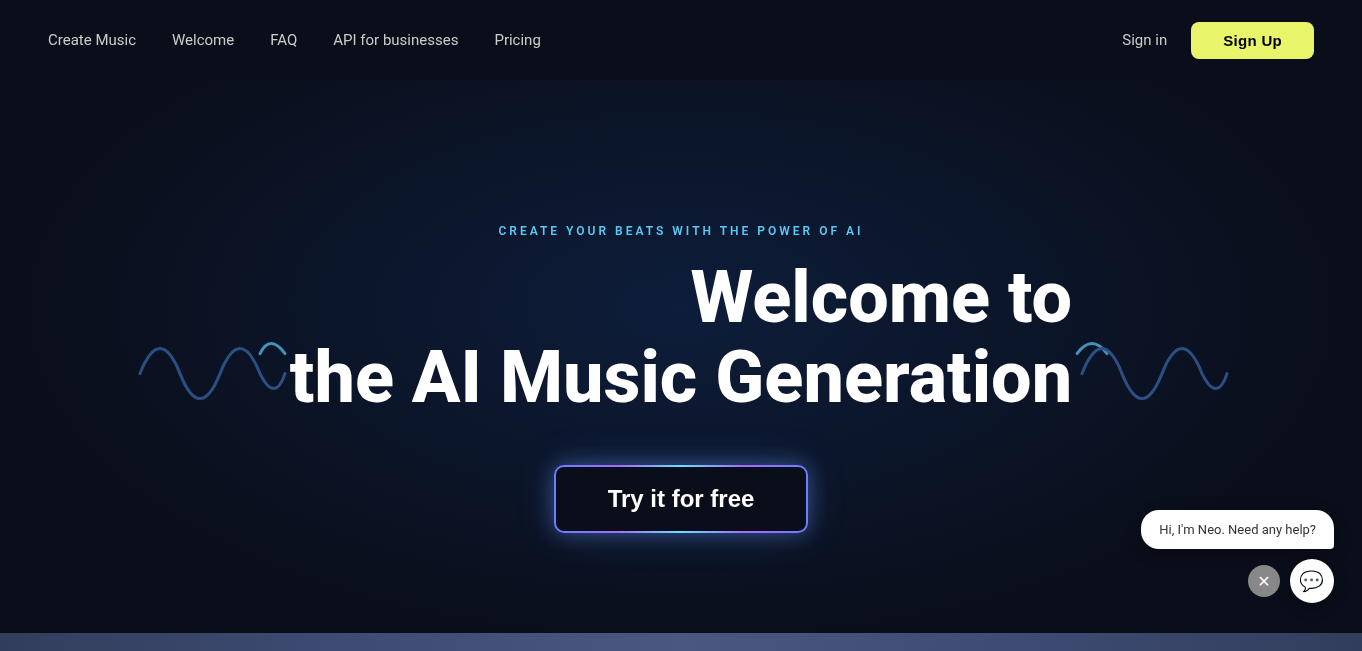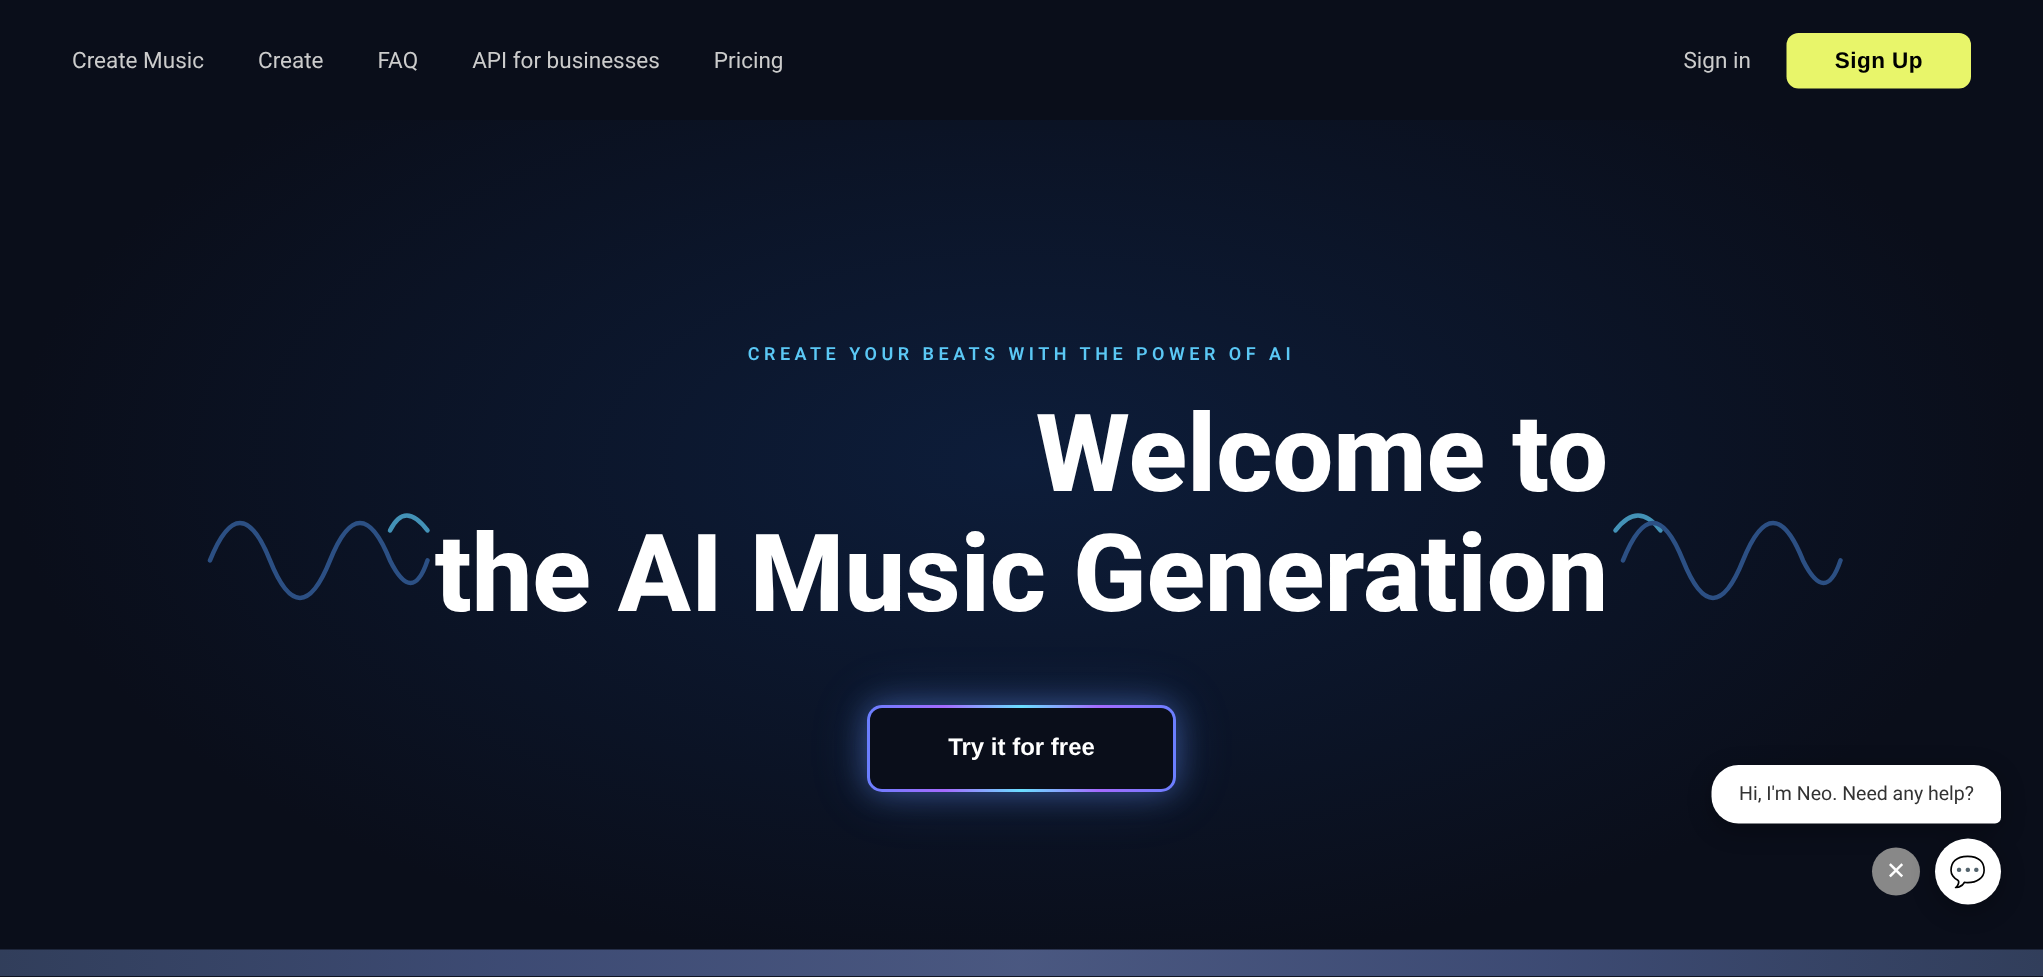--- a/index.html
+++ b/index.html
@@ -146,21 +146,21 @@
       max-width: 900px;
       text-align: right;
     }
 
     .hero-cta {
       position: relative;
       background: transparent;
       border: 2px solid transparent;
       border-radius: 10px;
       padding: 18px 52px;
-      font-size: 16px;
+      font-size: 24px;
       font-weight: 700;
       color: #ffffff;
       cursor: pointer;
       background-image: linear-gradient(#0a0e1a, #0a0e1a), linear-gradient(90deg, #6a7fff, #a56aff, #6adfff, #a56aff, #6a7fff);
       background-origin: border-box;
       background-clip: padding-box, border-box;
       box-shadow: 0 0 20px rgba(100, 150, 255, 0.4), 0 0 40px rgba(100, 150, 255, 0.2);
     }
 
     
@@ -221,21 +221,21 @@
       box-shadow: 0 4px 16px rgba(0,0,0,0.3);
     }
   </style>
 </head>
 <body>
 
 <nav class="navbar">
 
   <div class="nav-links">
     <a class="nav-link">Create Music</a>
-    <a class="nav-link">Create</a>
+    <a class="nav-link">Welcome</a>
     <a class="nav-link">FAQ</a>
     <a class="nav-link">API for businesses</a>
     <a class="nav-link">Pricing</a>
   </div>
 
   <div class="nav-actions">
     <a class="sign-in-link">Sign in</a>
     <button class="sign-up-btn">Sign Up</button>
   </div>
 </nav>

